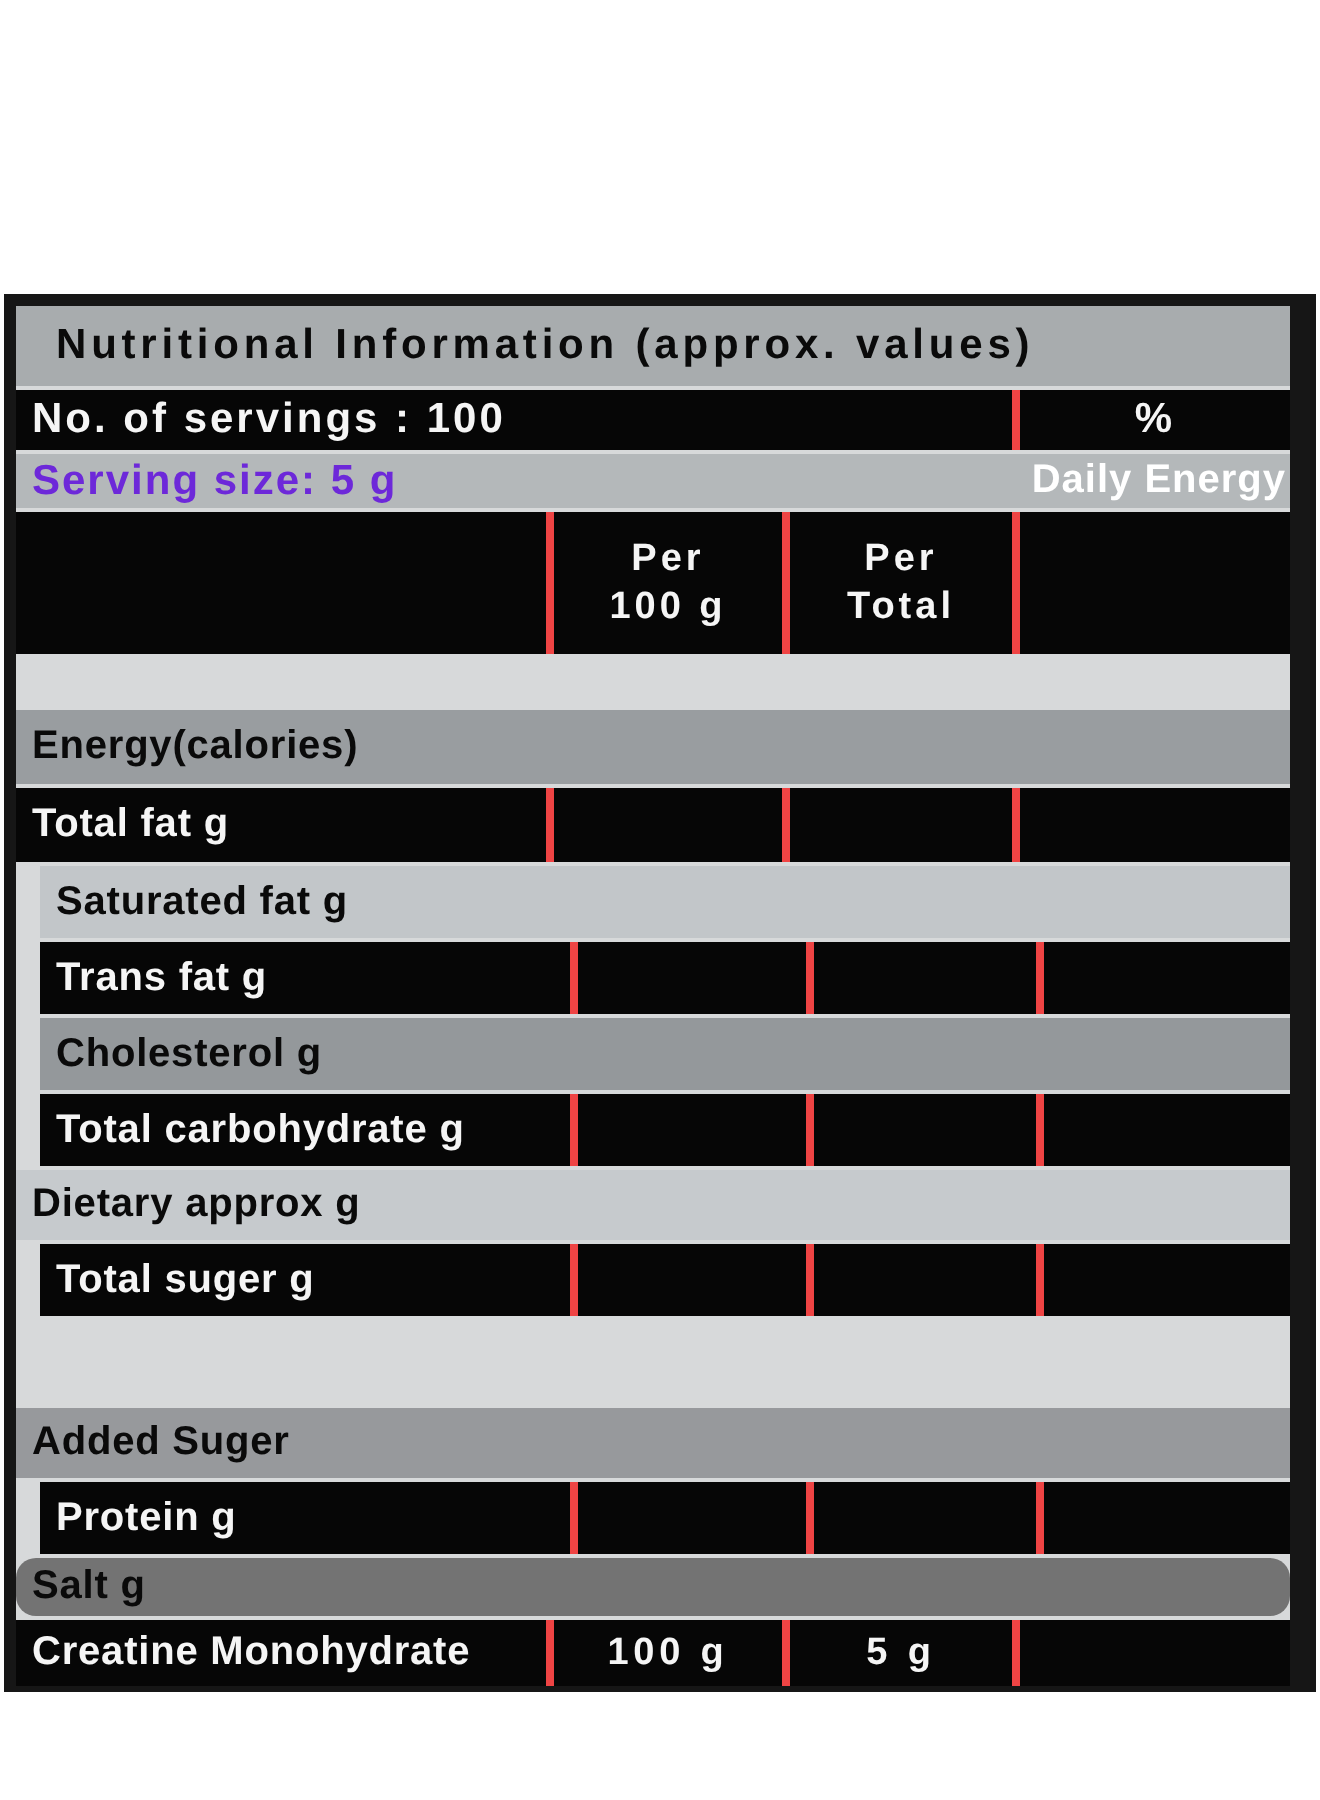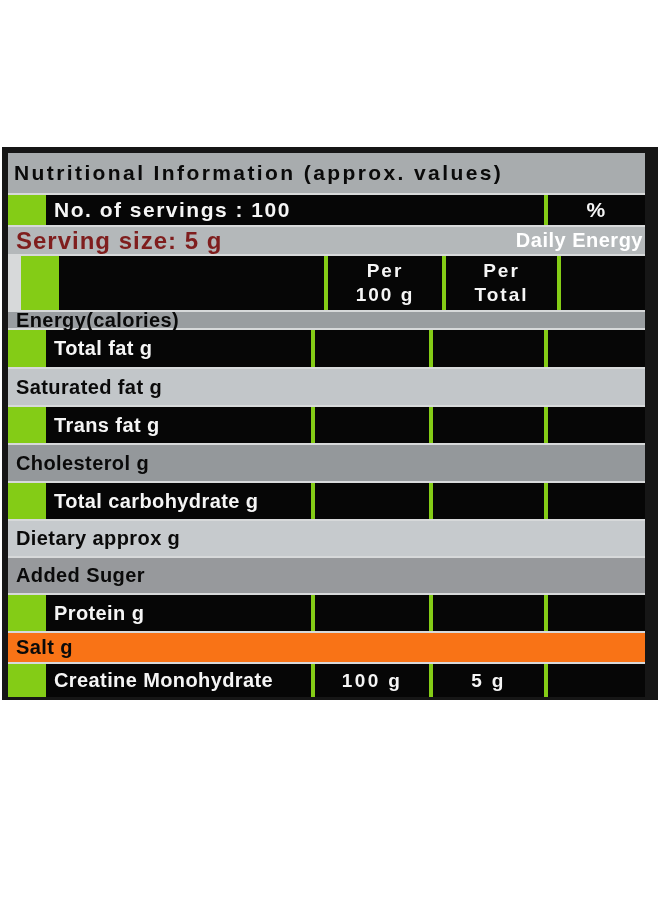--- a/index.html
+++ b/index.html
@@ -9,55 +9,55 @@
   }
   .nutri-table{
     position:absolute;left:2px;top:147px;width:656px;box-sizing:border-box;
     background:#161616;
     padding:6px 13px 3px 6px;
   }
   .rows{display:flex;flex-direction:column;row-gap:2px;background:#d7d9da;}
   .row{box-sizing:border-box;display:flex;align-items:center;}
   
   .band{padding-left:8px;font-weight:bold;color:#0a0a0a;font-size:20px;letter-spacing:0.4px;}
-  .band-title{height:40px;background:#a8acae;font-size:21px;letter-spacing:2.4px;padding-left:6px;}
+  .band-title{height:40px;background:#a8acae;font-size:21px;letter-spacing:2.4px;padding-left:20px;}
   .m1{background:#999da0;}
   .m2{background:#94989b;}
   .m3{background:#97999c;}
   .l1{background:#c2c6c9;}
   .l2{background:#c6cacd;}
-  .l3{background:#f97316;}
+  .l3{background:#737373;border-radius:10px;}
   
-  .grid4,.grid2{display:grid;column-gap:4px;background:#84cc16;align-items:stretch;padding-left:38px;}
+  .grid4,.grid2{display:grid;column-gap:4px;background:#ef4444;align-items:stretch;}
   .grid4{grid-template-columns:265px 114px 111px 1fr;}
   .grid2{grid-template-columns:498px 1fr;}
   .cell{
     background:#060606;color:#f5f5f5;font-weight:bold;font-size:20px;
     display:flex;align-items:center;letter-spacing:0.4px;
   }
   .cell.label{padding-left:8px;justify-content:flex-start;}
   .cell.center{justify-content:center;}
   .h-servings{height:30px;}
   .h-servings .cell{font-size:21px;letter-spacing:1.5px;}
   .h-servingsize{height:27px;background:#b4b8ba;position:relative;}
   .h-servingsize .ss-label{
-    font-weight:bold;color:#7f1d1d;font-size:24px;letter-spacing:1px;padding-left:8px;
+    font-weight:bold;color:#6d28d9;font-size:21px;letter-spacing:1px;padding-left:8px;
   }
   .h-servingsize .dv{
     position:absolute;right:2px;top:0;height:100%;display:flex;align-items:center;
     color:#ffffff;font-weight:bold;font-size:20px;letter-spacing:0.5px;
   }
-  .h-colhead{height:54px;margin-left:13px;}
+  .h-colhead{height:71px;}
   .h-colhead .cell{flex-direction:column;justify-content:center;line-height:1.25;
     font-size:19px;letter-spacing:2px;text-align:center;}
-  .h-band{height:16px;}
-  .h-cellrow{height:36px;}
+  .h-band{height:37px;margin-top:26px;}
+  .h-cellrow{height:36px;margin-left:12px;}
   .h-fat{height:37px;}
   .h-dietary{height:35px;}
-  .h-added{height:35px;}
+  .h-added{height:35px;margin-top:44px;}
   .h-salt{height:29px;}
   .h-creatine{height:33px;}
   .val{letter-spacing:2.4px;font-size:19px;}
   .pct{font-size:19px;letter-spacing:1px;}
 </style>
 </head>
 <body>
 
 <div class="nutri-table">
   <div class="rows">
@@ -119,20 +119,26 @@
       <div class="cell label">Total carbohydrate g</div>
       <div class="cell center val"></div>
       <div class="cell center val"></div>
       <div class="cell center val"></div>
     </div>
 
     <div class="row band l2 h-dietary">
       <span>Dietary approx g</span>
     </div>
 
+    <div class="row grid4 h-cellrow">
+      <div class="cell label">Total suger g</div>
+      <div class="cell center val"></div>
+      <div class="cell center val"></div>
+      <div class="cell center val"></div>
+    </div>
 
     <div class="row band m3 h-added">
       <span>Added Suger</span>
     </div>
 
     <div class="row grid4 h-cellrow">
       <div class="cell label">Protein g</div>
       <div class="cell center val"></div>
       <div class="cell center val"></div>
       <div class="cell center val"></div>

